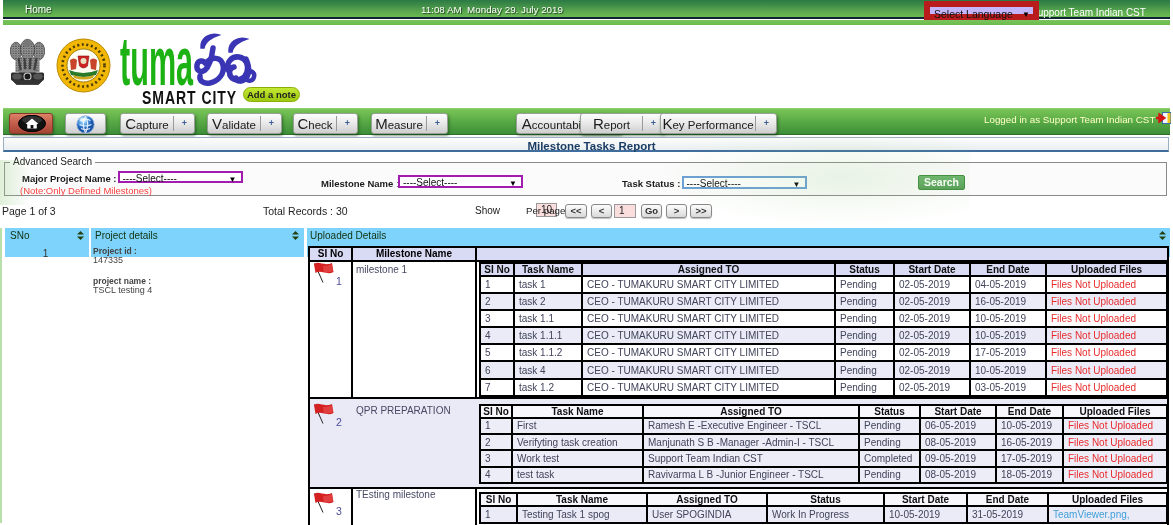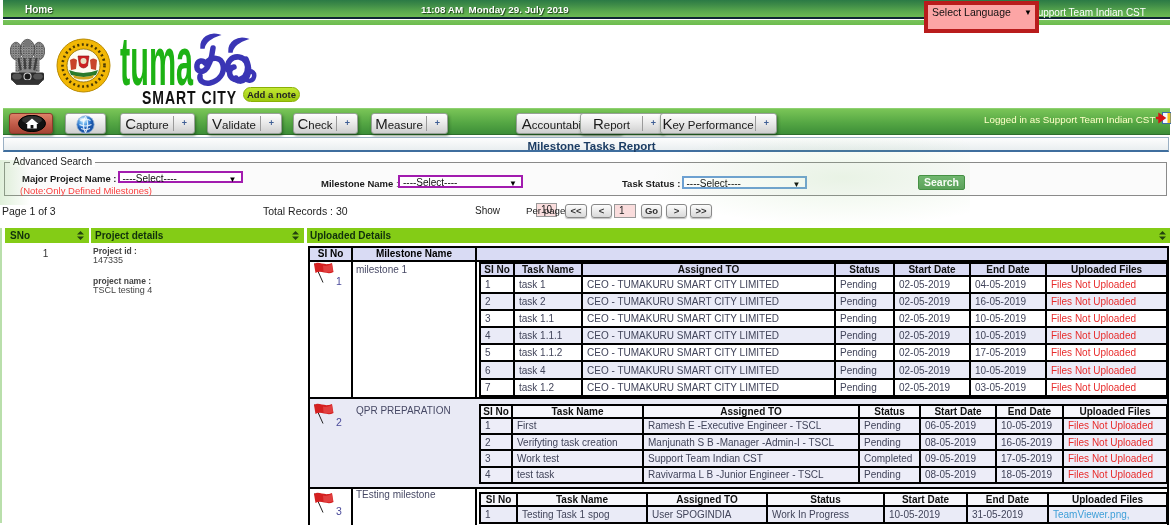--- a/index.html
+++ b/index.html
@@ -1,21 +1,21 @@
 <!DOCTYPE html>
 <html><head>
 <meta charset="utf-8">
 <style>
 html,body{margin:0;padding:0;}
 #page{position:relative;width:1173px;height:525px;background:#fff;overflow:hidden;font-family:"Liberation Sans",sans-serif;}
 .abs{position:absolute;}
 
 .topbar{position:absolute;left:2.5px;top:0;width:1167px;height:17px;background:linear-gradient(#2b7a45,#3f8c48 30%,#58a74d 65%,#6cba52);border-bottom:2px solid #0e2433;}
 .strip{position:absolute;left:2.5px;top:19.5px;width:1167px;height:5px;background:linear-gradient(#79c45c,#6cbb4e);}
-.wtxt{color:#fff;font-weight:bold;font-size:10px;letter-spacing:0px;text-shadow:1px 1px 1px rgba(10,40,10,.8);}
+.wtxt{color:#fff;font-weight:normal;font-size:10px;letter-spacing:0px;text-shadow:1px 1px 1px rgba(10,40,10,.8);}
 
 .navbar{position:absolute;left:2.5px;top:108px;width:1167px;height:27px;background:linear-gradient(#7ac557,#55a744 55%,#3d8e38);border-bottom:1px solid #2e6e2c;border-top:1px solid #8ed170;box-sizing:border-box;}
 .nb{position:absolute;top:113px;height:21px;background:linear-gradient(#fefefe,#e6e6e6 55%,#cfcfcf);border:1px solid #98a098;border-radius:3px;box-shadow:1px 2px 3px rgba(15,50,15,.5);box-sizing:border-box;color:#1a1a1a;}
 .nb .big{font-size:15px;}
 .nb .sm{font-size:11.5px;}
 .nb .lbl{position:absolute;left:0;right:21px;top:0;bottom:0;text-align:center;line-height:19px;white-space:nowrap;}
 .nb .sep{position:absolute;right:20px;top:2px;bottom:2px;width:1px;background:#9a9a9a;}
 .nb .plus{position:absolute;right:7px;top:0;bottom:0;line-height:19px;font-size:9px;font-weight:bold;color:#3f5f95;}
 
 .titlebar{position:absolute;left:2.5px;top:136.5px;width:1166px;height:15px;background:linear-gradient(#fdfdfd,#e9eef0);border:1px solid #9ab0c4;border-bottom:2px solid #3f6e9e;text-align:center;font-size:11.5px;font-weight:bold;color:#1b3c63;line-height:17px;padding-left:12px;box-sizing:border-box;}
@@ -26,21 +26,21 @@
 .sel{position:absolute;background:#fff;border:2px solid #a21caf;box-sizing:border-box;font-size:10px;color:#111;}
 .sel .tx{position:absolute;left:3px;top:0;bottom:0;line-height:12px;}
 .sel .ar{position:absolute;right:4px;top:2px;font-size:8px;color:#000;}
 .note{position:absolute;left:20px;top:185px;font-size:9.5px;color:#fb4040;}
 .searchbtn{position:absolute;left:918px;top:175px;width:45px;height:13px;background:linear-gradient(#6cb56c,#569d56);border:1px solid #3d8b3d;border-radius:2px;color:#fff;font-weight:bold;font-size:10.5px;text-align:center;line-height:13px;}
 
 .ptxt{position:absolute;font-size:10.5px;color:#222;}
 .pink{position:absolute;background:#fadddd;border:1px solid #999;box-sizing:border-box;font-size:10px;color:#222;padding-left:4px;}
 .pg{position:absolute;top:204px;height:14px;border:1px solid #888;border-radius:3px;background:linear-gradient(#fdfdfd,#d9d9d9);font-size:9.5px;font-weight:bold;color:#333;text-align:center;line-height:12px;box-sizing:border-box;box-shadow:0 1px 1px rgba(0,0,0,.25);}
 
-.gh{position:absolute;top:228px;height:15px;background:#84cc16;font-size:10px;font-weight:bold;color:#10300c;line-height:15px;box-sizing:border-box;}
+.gh{position:absolute;top:228px;height:29px;background:#7dd3fc;font-size:10px;font-weight:normal;color:#10300c;line-height:15px;box-sizing:border-box;}
 .sort{position:absolute;top:3px;width:7px;height:9px;}
 
 .mo{position:absolute;left:308px;top:246px;width:861px;height:281px;border:2px solid #000;box-sizing:border-box;background:#fff;}
 .mo .v1{position:absolute;left:41px;top:0;bottom:0;width:2px;background:#000;}
 .mo .v2{position:absolute;left:165px;top:0;bottom:0;width:2px;background:#000;}
 .mo .hdr{position:absolute;left:0;top:0;width:100%;height:12px;background:#d9dbf4;border-bottom:2px solid #000;font-size:10px;font-weight:bold;color:#111;line-height:12px;}
 .mo .rsep{position:absolute;left:0;width:100%;height:2px;background:#000;}
 .mname{position:absolute;font-size:10px;color:#474965;}
 .mnum{position:absolute;font-size:10.5px;color:#4a4a9a;}
 
@@ -53,21 +53,21 @@
 </style>
 </head>
 <body>
 <div id="page">
 
   <div class="topbar"></div>
   <div class="strip"></div>
   <span class="abs wtxt" style="left:25px;top:4px;">Home</span>
   <span class="abs wtxt" style="left:421px;top:4px;font-size:9.8px;">11:08 AM&nbsp;&nbsp;Monday 29. July 2019</span>
   <span class="abs" style="left:1031px;top:7px;font-size:10px;color:#fff;">Support Team Indian CST</span>
-  <div class="abs" style="left:924px;top:1px;width:115px;height:32px;background:#fca5a5;border:4px solid #b91c1c;box-sizing:border-box;z-index:2;">
+  <div class="abs" style="left:924px;top:1px;width:115px;height:19px;background:#c4b5fd;border:6px solid #b91c1c;box-sizing:border-box;z-index:2;">
     <span style="position:absolute;left:4px;top:1px;font-size:10.5px;color:#111;">Select Language</span>
     <span style="position:absolute;right:3px;top:3px;font-size:8px;color:#000;">▼</span>
   </div>
 
   <svg class="abs" style="left:10px;top:38px;" width="35" height="47" viewBox="0 0 35 47">
     <defs>
       <pattern id="fur" width="2.6" height="2.4" patternUnits="userSpaceOnUse">
         <rect width="2.6" height="2.4" fill="#a2a2a2"></rect>
           <circle cx="0.8" cy="0.9" r="0.7" fill="#333"></circle>
           <circle cx="2" cy="1.9" r="0.45" fill="#666"></circle>

